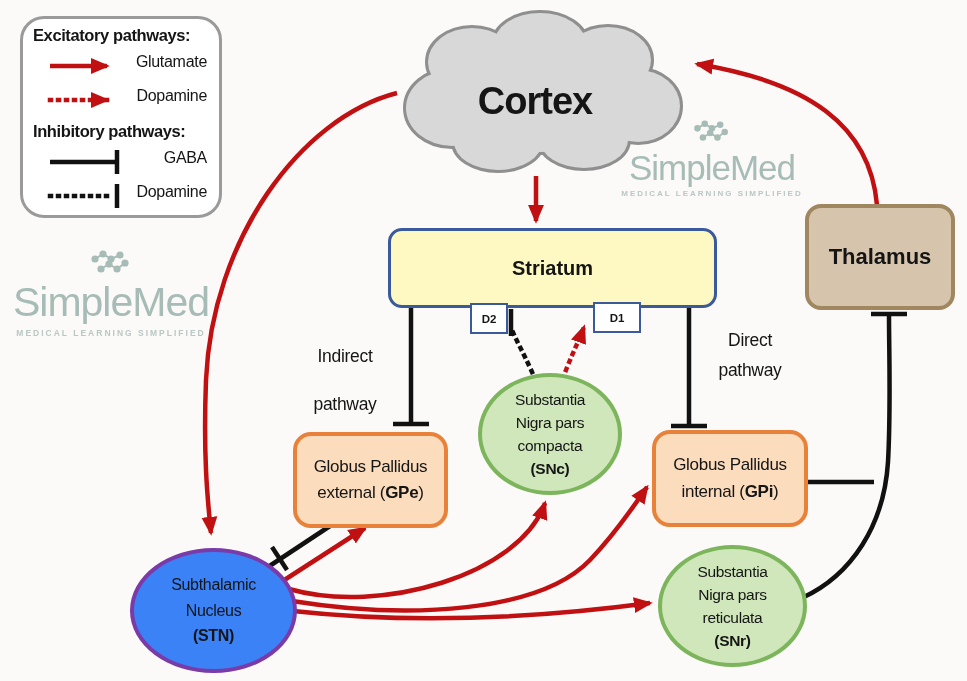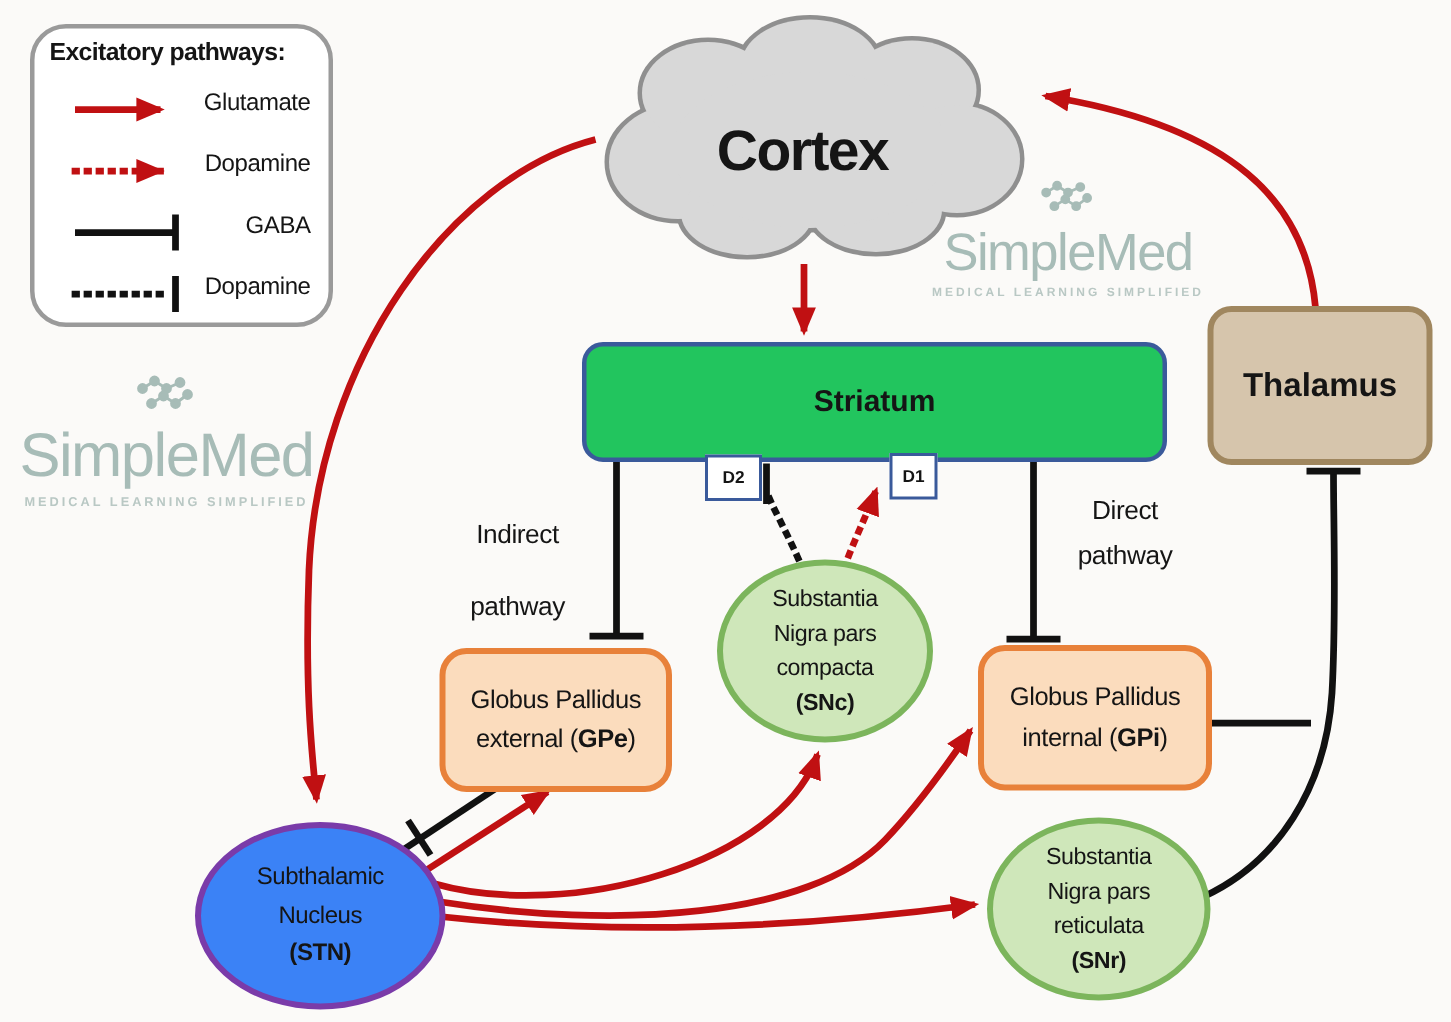--- a/index.html
+++ b/index.html
@@ -26,22 +26,22 @@
   .legend-title{font-weight:bold;font-size:16.5px;letter-spacing:-0.4px;}
   .legend-row{display:flex;justify-content:space-between;height:26px;}
   .legend-row .glyph{width:82px;height:26px;margin-left:14px;flex:none;}
   .legend-row .lab{font-size:16px;letter-spacing:-0.3px;text-align:right;}
   
   .node{position:absolute;z-index:2;box-sizing:border-box;display:flex;flex-direction:column;
         align-items:center;justify-content:center;text-align:center;}
   .cortex-label{z-index:2;font-size:38px;font-weight:bold;letter-spacing:-1px;
         justify-content:center;}
   .striatum{
-    left:388px;top:228px;width:390px;height:80px;
-    background:#22c55e;border:3px solid #3a5a9b;border-radius:14px;
+    left:388px;top:228px;width:329px;height:80px;
+    background:#fef9c3;border:3px solid #3a5a9b;border-radius:14px;
   }
   .striatum .title{font-weight:bold;font-size:20px;}
   .striatum .subtitle{font-size:19px;margin-top:2px;}
   .dbox{
     z-index:3;background:#ffffff;border:2.5px solid #3a5a9b;
     font-size:11.5px;font-weight:bold;
   }
   .thalamus{
     left:805px;top:204px;width:150px;height:106px;
     background:#d6c5ac;border:4px solid #a0875f;border-radius:16px;
@@ -181,20 +181,21 @@
       <line x1="3" y1="13" x2="60" y2="13" stroke="#c01012" stroke-width="4.5" marker-end="url(#arrowRed)"></line>
     </svg>
     <span class="lab">Glutamate</span>
   </div>
   <div class="legend-row">
     <svg class="glyph" viewBox="0 0 82 26">
       <line x1="3" y1="13" x2="60" y2="13" stroke="#c01012" stroke-width="4.5" stroke-dasharray="1,7" stroke-linecap="square" marker-end="url(#arrowRed)"></line>
     </svg>
     <span class="lab">Dopamine</span>
   </div>
+  <div class="legend-title">Inhibitory pathways:</div>
   <div class="legend-row">
     <svg class="glyph" viewBox="0 0 82 26">
       <line x1="3" y1="13" x2="70" y2="13" stroke="#111" stroke-width="4.5"></line>
       <line x1="70" y1="1" x2="70" y2="25" stroke="#111" stroke-width="4.5"></line>
     </svg>
     <span class="lab">GABA</span>
   </div>
   <div class="legend-row">
     <svg class="glyph" viewBox="0 0 82 26">
       <line x1="3" y1="13" x2="64" y2="13" stroke="#111" stroke-width="4.5" stroke-dasharray="1,7" stroke-linecap="square"></line>
@@ -207,21 +208,21 @@
 <div class="node cortex-label" style="left:455px;top:80px;width:160px;height:42px;">
   <span>Cortex</span>
 </div>
 
 <div class="node striatum">
   <div class="title">Striatum</div>
 </div>
 <div class="node dbox" style="left:470px;top:303px;width:38px;height:31px;">
   <span>D2</span>
 </div>
-<div class="node dbox" style="left:593px;top:302px;width:32px;height:31px;">
+<div class="node dbox" style="left:593px;top:302px;width:48px;height:31px;">
   <span>D1</span>
 </div>
 
 <div class="node thalamus">
   <span>Thalamus</span>
 </div>
 
 <div class="node gp gpe">
   <div>Globus Pallidus</div>
   <div><span>external (</span><b class="abbr">GPe</b><span>)</span></div>

